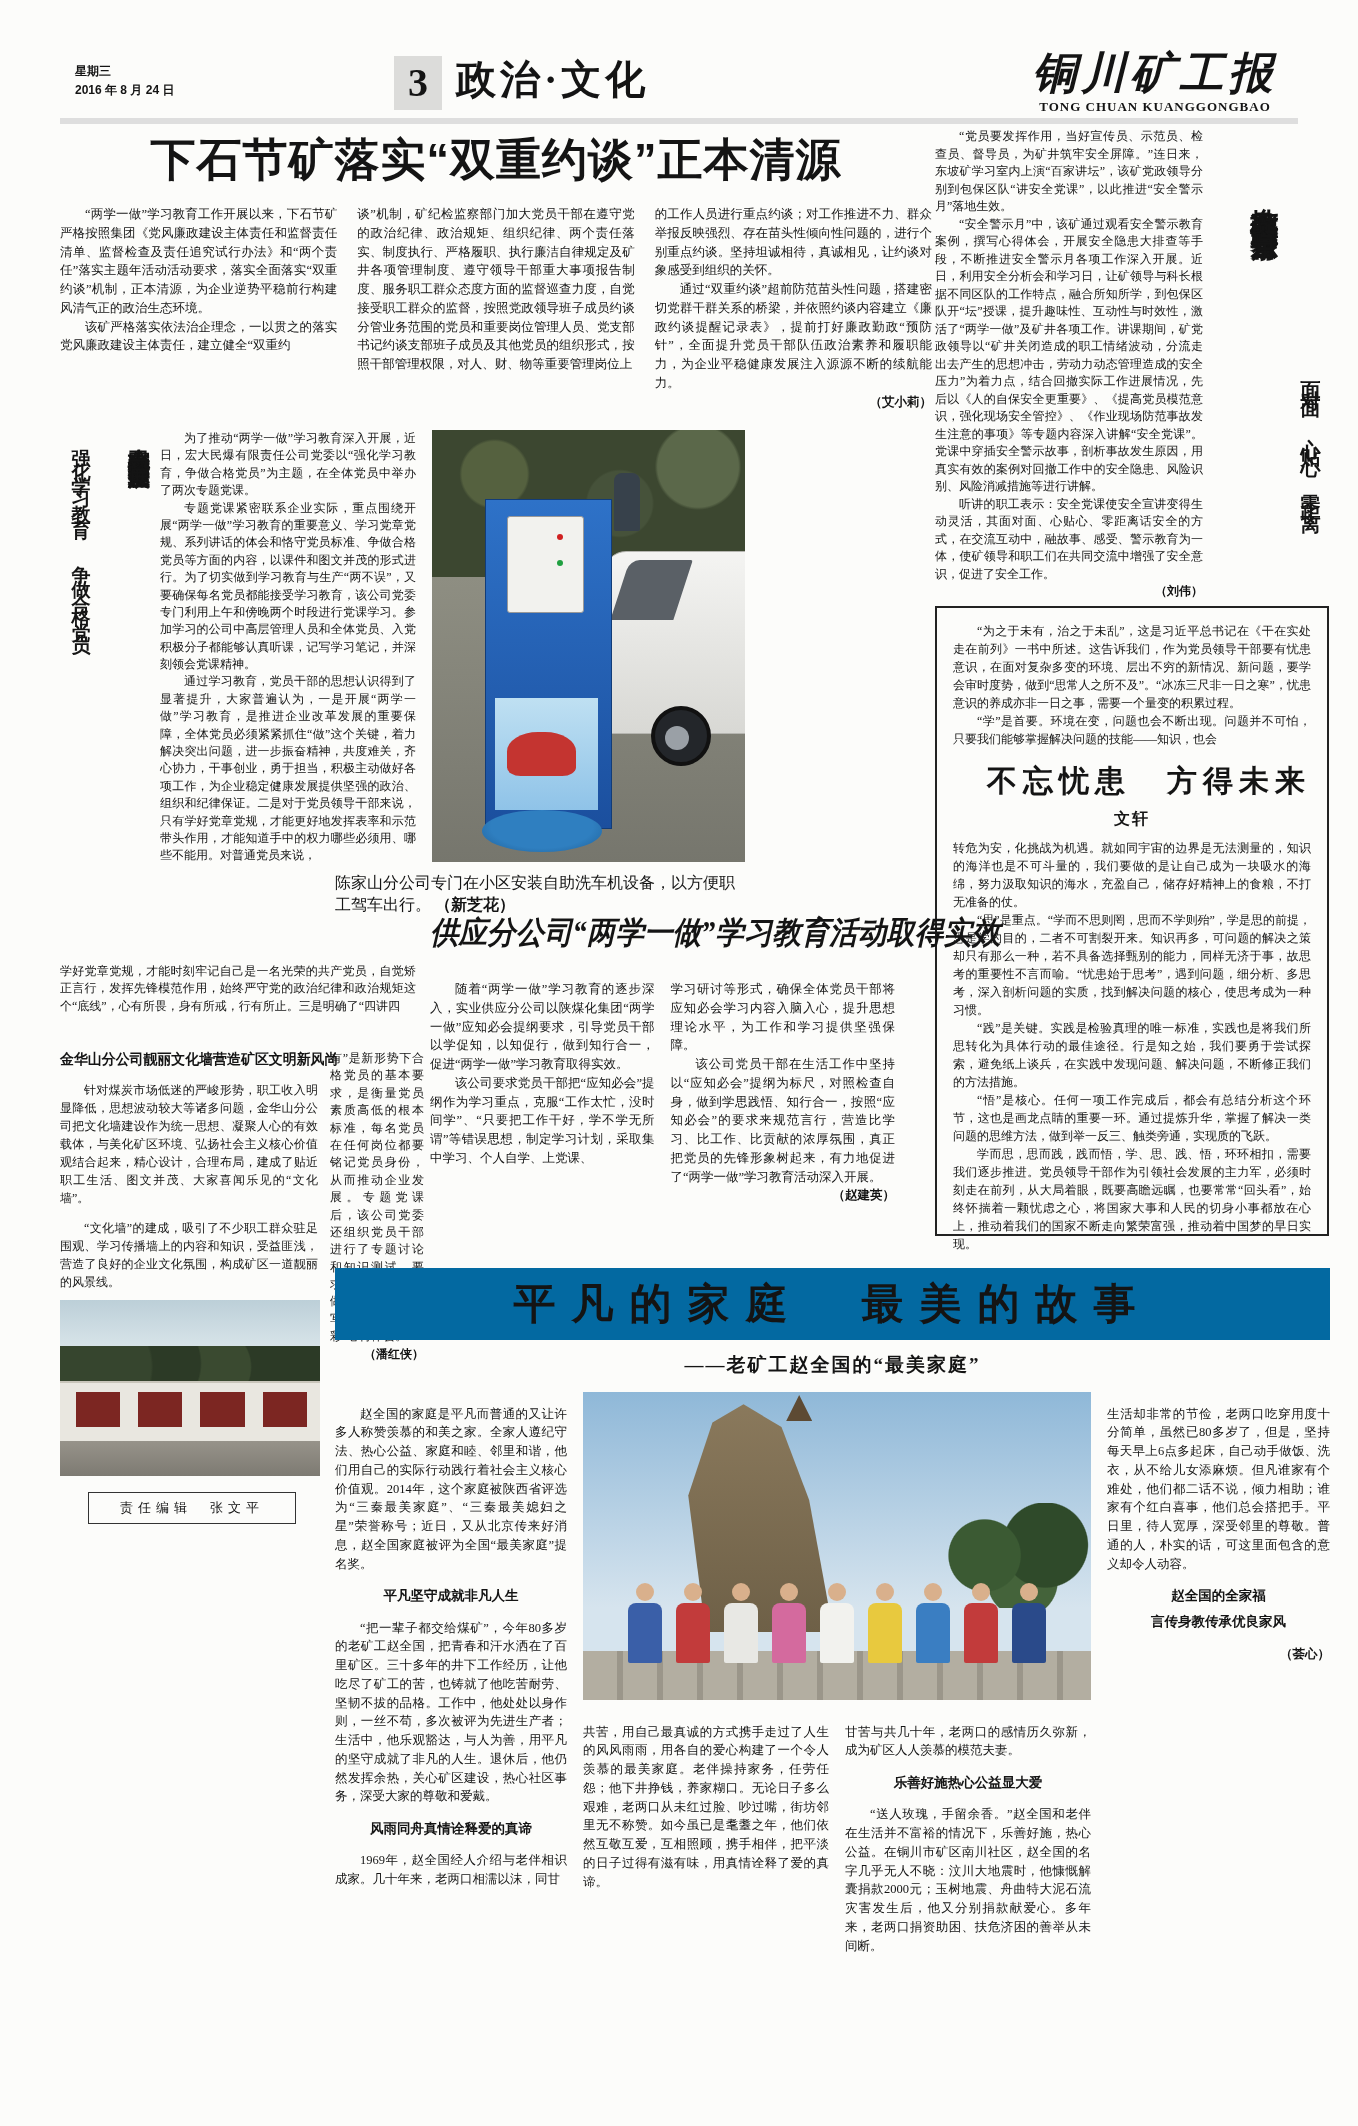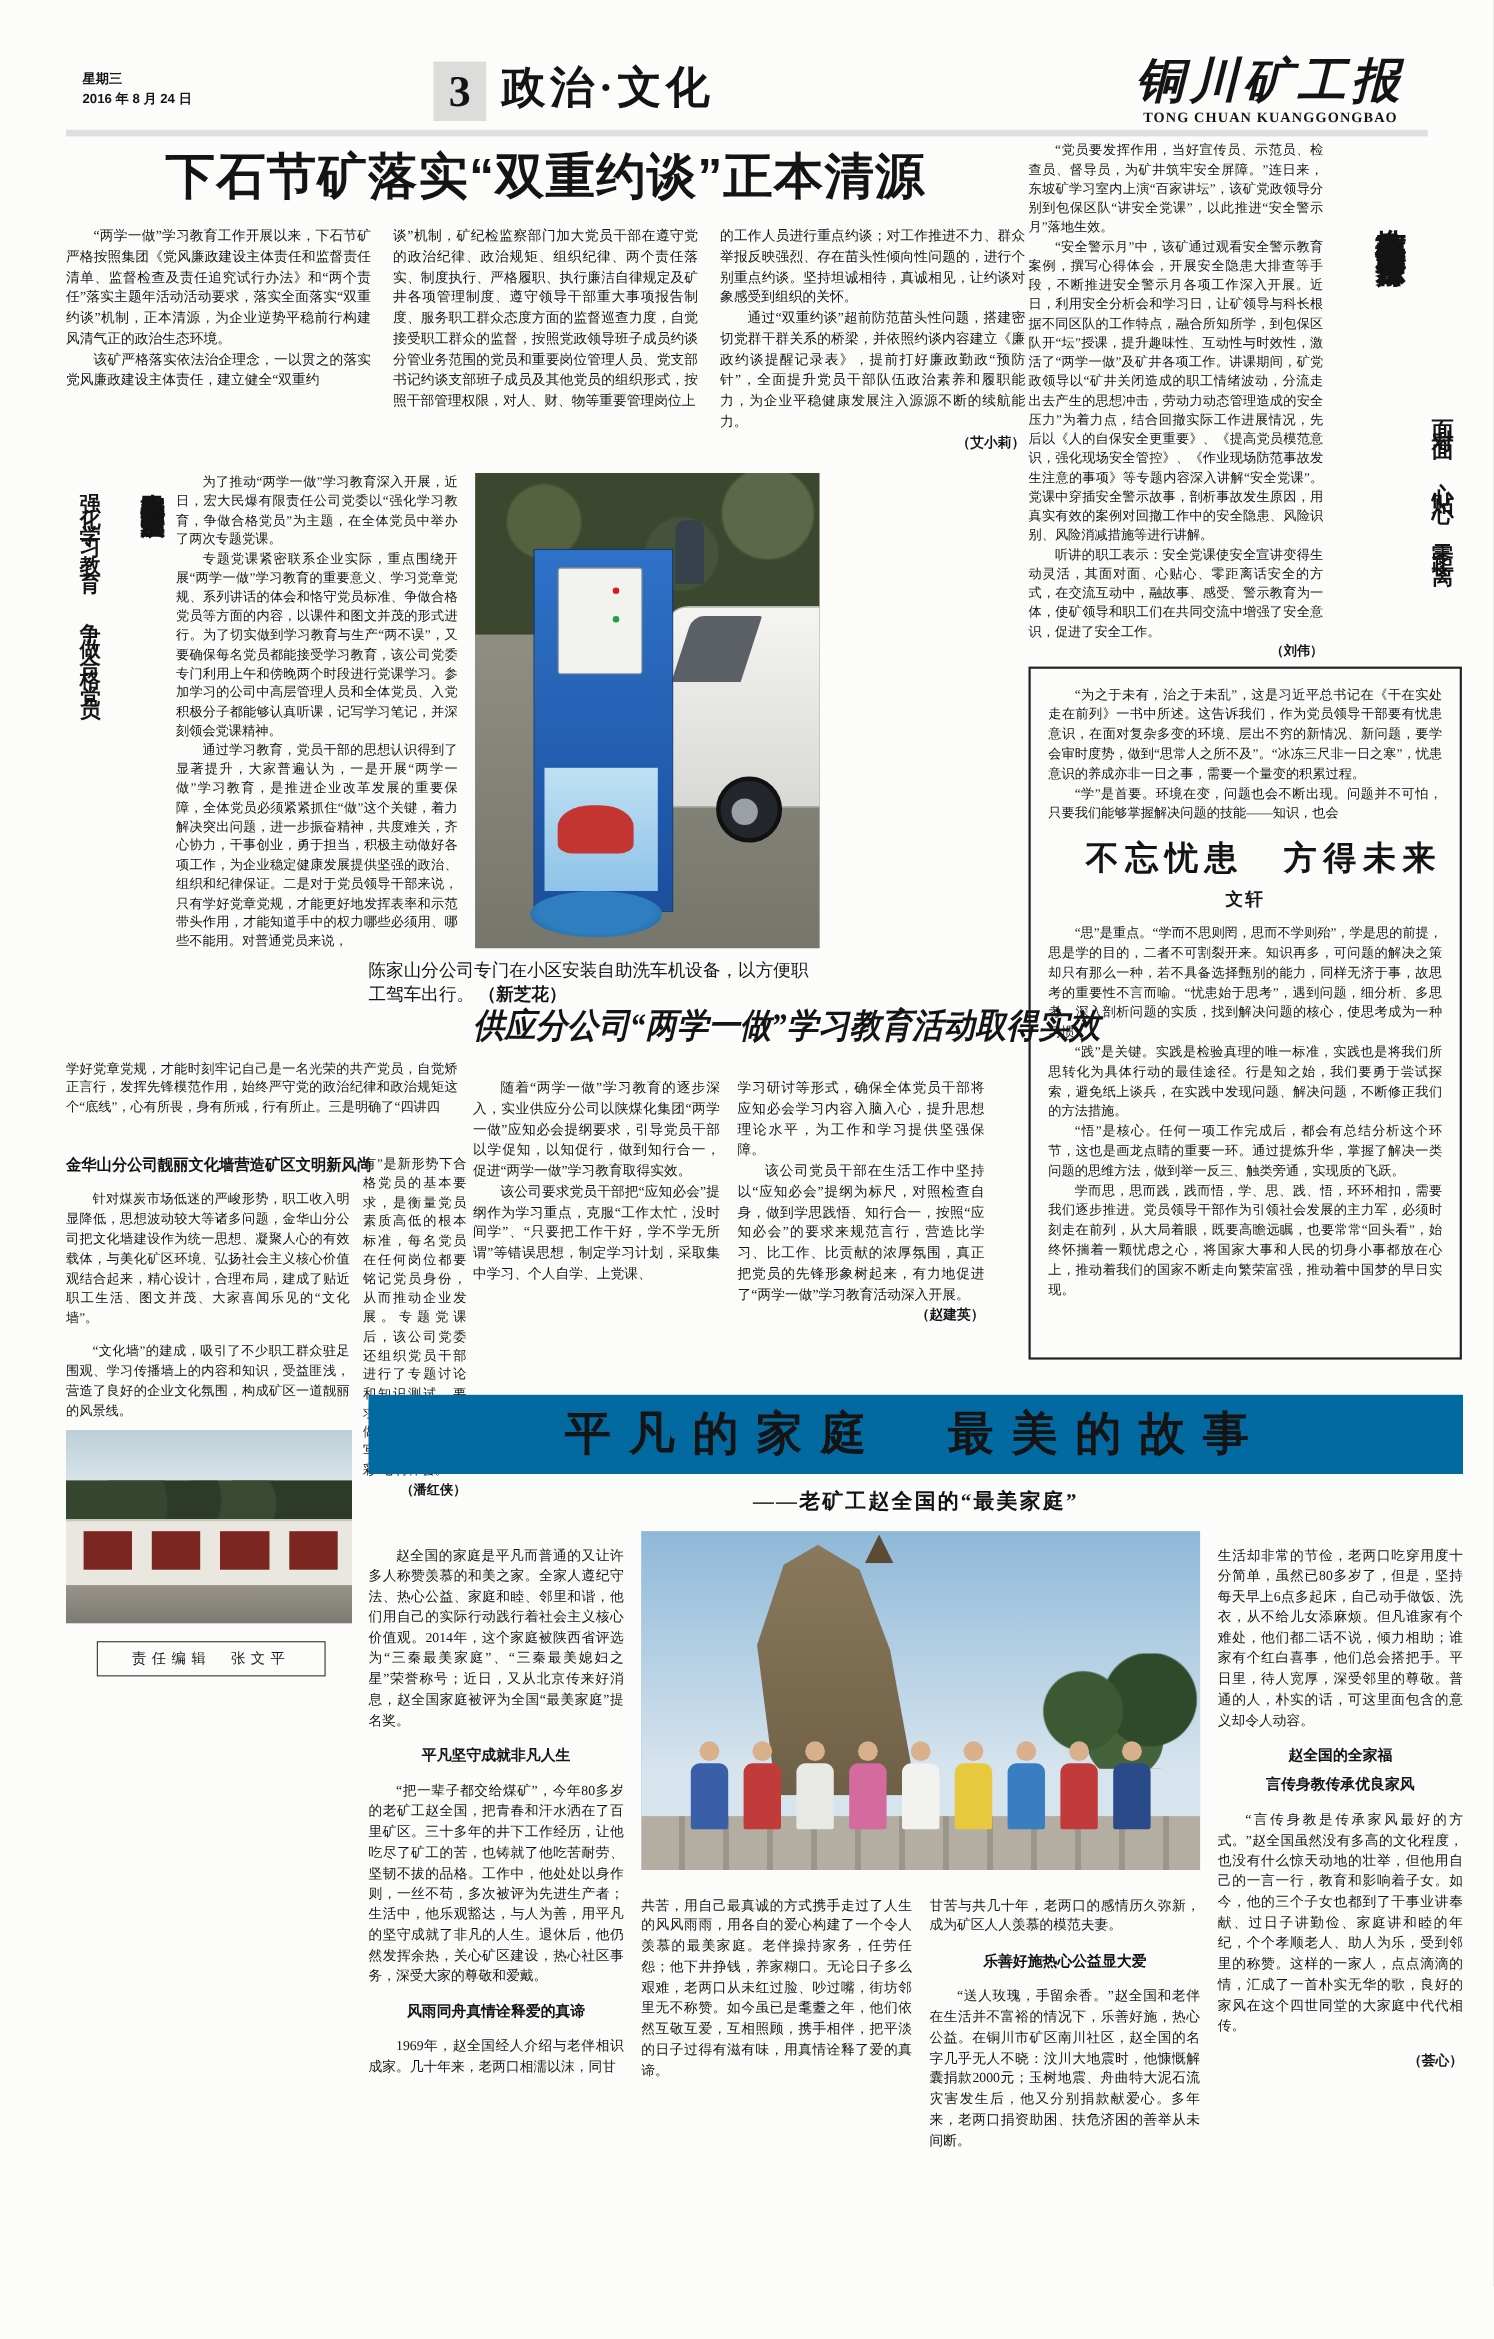--- a/index.html
+++ b/index.html
@@ -158,20 +158,21 @@
     </div>
     <div class="vstrip sans" id="dongpo-vhead">东坡矿讲安全党课助力『安全警示月』</div>
     <div class="vstrip sans" id="dongpo-vsub">面对面　心贴心　零距离</div>
   </div>
 
   <div class="abs" id="essay">
     <p class="ind">“为之于未有，治之于未乱”，这是习近平总书记在《干在实处走在前列》一书中所述。这告诉我们，作为党员领导干部要有忧患意识，在面对复杂多变的环境、层出不穷的新情况、新问题，要学会审时度势，做到“思常人之所不及”。“冰冻三尺非一日之寒”，忧患意识的养成亦非一日之事，需要一个量变的积累过程。</p>
     <p class="ind">“学”是首要。环境在变，问题也会不断出现。问题并不可怕，只要我们能够掌握解决问题的技能——知识，也会</p>
     <div id="essay-title">不忘忧患　方得未来</div>
     <div id="essay-author">文轩</div>
+    <p>转危为安，化挑战为机遇。就如同宇宙的边界是无法测量的，知识的海洋也是不可斗量的，我们要做的是让自己成为一块吸水的海绵，努力汲取知识的海水，充盈自己，储存好精神上的食粮，不打无准备的仗。</p>
     <p class="ind">“思”是重点。“学而不思则罔，思而不学则殆”，学是思的前提，思是学的目的，二者不可割裂开来。知识再多，可问题的解决之策却只有那么一种，若不具备选择甄别的能力，同样无济于事，故思考的重要性不言而喻。“忧患始于思考”，遇到问题，细分析、多思考，深入剖析问题的实质，找到解决问题的核心，使思考成为一种习惯。</p>
     <p class="ind">“践”是关键。实践是检验真理的唯一标准，实践也是将我们所思转化为具体行动的最佳途径。行是知之始，我们要勇于尝试探索，避免纸上谈兵，在实践中发现问题、解决问题，不断修正我们的方法措施。</p>
     <p class="ind">“悟”是核心。任何一项工作完成后，都会有总结分析这个环节，这也是画龙点睛的重要一环。通过提炼升华，掌握了解决一类问题的思维方法，做到举一反三、触类旁通，实现质的飞跃。</p>
     <p class="ind">学而思，思而践，践而悟，学、思、践、悟，环环相扣，需要我们逐步推进。党员领导干部作为引领社会发展的主力军，必须时刻走在前列，从大局着眼，既要高瞻远瞩，也要常常“回头看”，始终怀揣着一颗忧虑之心，将国家大事和人民的切身小事都放在心上，推动着我们的国家不断走向繁荣富强，推动着中国梦的早日实现。</p>
   </div>
 
   <div class="abs vstrip sans" id="hongda-vsub">强化学习教育　争做合格党员</div>
   <div class="abs vstrip sans" id="hongda-vhead">宏大公司举办专题党课推动学习教育助推企业发展</div>
   <div class="abs body-txt" id="hongda-col1">
     <p class="ind">为了推动“两学一做”学习教育深入开展，近日，宏大民爆有限责任公司党委以“强化学习教育，争做合格党员”为主题，在全体党员中举办了两次专题党课。</p>
@@ -305,18 +306,17 @@
           <p>甘苦与共几十年，老两口的感情历久弥新，成为矿区人人羡慕的模范夫妻。</p>
           <div class="sec-head sans">乐善好施热心公益显大爱</div>
           <p class="ind">“送人玫瑰，手留余香。”赵全国和老伴在生活并不富裕的情况下，乐善好施，热心公益。在铜川市矿区南川社区，赵全国的名字几乎无人不晓：汶川大地震时，他慷慨解囊捐款2000元；玉树地震、舟曲特大泥石流灾害发生后，他又分别捐款献爱心。多年来，老两口捐资助困、扶危济困的善举从未间断。</p>
         </div>
       </div>
     </div>
     <div class="fam-col" id="fam-c4">
       <p>生活却非常的节俭，老两口吃穿用度十分简单，虽然已80多岁了，但是，坚持每天早上6点多起床，自己动手做饭、洗衣，从不给儿女添麻烦。但凡谁家有个难处，他们都二话不说，倾力相助；谁家有个红白喜事，他们总会搭把手。平日里，待人宽厚，深受邻里的尊敬。普通的人，朴实的话，可这里面包含的意义却令人动容。</p>
       <div class="sec-head sans">赵全国的全家福</div>
       <div class="sec-head sans">言传身教传承优良家风</div>
-      <p class="ind">“言传身教是传承家风最好的方式。”赵全国虽然没有多高的文化程度，也没有什么惊天动地的壮举，但他用自己的一言一行，教育和影响着子女。如今，他的三个子女也都到了干事业讲奉献、过日子讲勤俭、家庭讲和睦的年纪，个个孝顺老人、助人为乐，受到邻里的称赞。这样的一家人，点点滴滴的情，汇成了一首朴实无华的歌，良好的家风在这个四世同堂的大家庭中代代相传。</p>
       <p class="byline">（荟心）</p>
     </div>
   </div>
 
 </div>
 
 </body></html>

